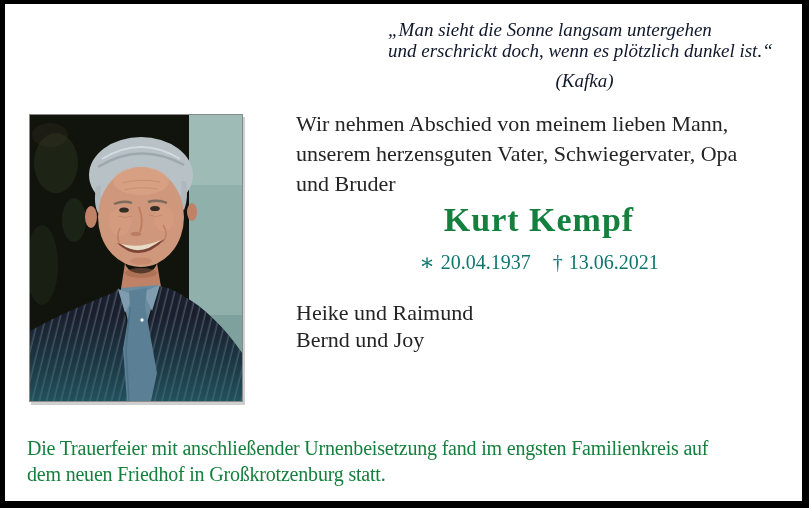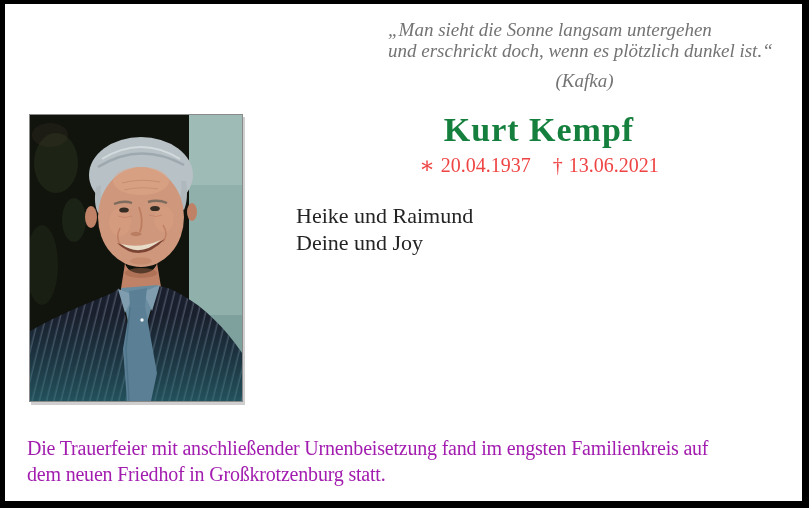--- a/index.html
+++ b/index.html
@@ -8,42 +8,42 @@
     width:809px;height:508px;
     background:#fff;
     overflow:hidden;
     font-family:"Liberation Serif","DejaVu Serif",serif;
     color:#242424;
   }
   .frame{position:absolute;inset:0;border-style:solid;border-color:#000;
     border-width:4px 7px 7px 5px;pointer-events:none;z-index:50;}
   
   .quote{position:absolute;left:388px;top:19px;width:393px;
-    font-style:italic;font-size:19px;line-height:21px;color:#737373;}
+    font-style:italic;font-size:19px;line-height:21px;color:#0f172a;}
   .quote .line{white-space:nowrap;}
   .quote-attr{margin-top:9px;text-align:center;font-style:italic;font-size:19px;}
   
   .photo{position:absolute;left:29px;top:114px;width:212px;height:286px;
     border:1px solid #8a8a8a;box-shadow:2px 3px 0 #cfcfcf;background:#11130d;}
   .photo svg{display:block;width:100%;height:100%;}
   
   .main{position:absolute;left:296px;top:109px;width:486px;}
   .announcement{font-size:22px;line-height:30px;}
   .announcement .line{white-space:nowrap;}
   .name{margin-top:1px;text-align:center;font-size:34px;line-height:40px;
     font-weight:bold;letter-spacing:1px;color:#15803d;}
-  .dates{margin-top:5px;text-align:center;font-size:20px;line-height:20px;color:#ef4444;}
+  .dates{margin-top:12px;text-align:center;font-size:20px;line-height:20px;color:#0f766e;}
   .dates .sym-birth{font-size:23px;margin-right:6px;vertical-align:-1px;}
   .dates .death-group{margin-left:22px;}
   .dates .sym-death{margin-right:6px;}
   .mourners{margin-top:26px;font-size:22px;line-height:27px;}
   .mourners .line{white-space:nowrap;}
   
   .footer{position:absolute;left:27px;top:436px;width:762px;
-    font-size:20px;line-height:25.5px;letter-spacing:-0.2px;color:#a21caf;}
+    font-size:20px;line-height:25.5px;letter-spacing:-0.2px;color:#15803d;}
   .footer .line{white-space:nowrap;}
 </style>
 </head>
 <body>
 
 <div class="page">
   <div class="frame"></div>
 
   <div class="quote">
     <div>
@@ -116,27 +116,32 @@
       <polygon points="88,174 104,180 95,198" fill="#7f9dae"></polygon>
       <polygon points="130,170 113,177 122,196" fill="#7f9dae"></polygon>
       <polygon points="99,176 117,173 115,191 100,192" fill="#5b8096"></polygon>
       <path d="M100,192 L115,191 L127,258 L121,286 L97,286 L93,234 Z" fill="#5b8096"></path>
       <path d="M100,192 L96,234 L99,286" stroke="#44697e" stroke-width="1.5" fill="none" opacity="0.6"></path>
       <circle cx="112" cy="205" r="1.7" fill="#eff4f6"></circle>
     </svg>
   </div>
 
   <div class="main">
+    <div class="announcement">
+        <div class="line">Wir nehmen Abschied von meinem lieben Mann,</div>
+        <div class="line">unserem herzensguten Vater, Schwiegervater, Opa</div>
+        <div class="line">und Bruder</div>
+      </div>
     <div class="name">Kurt Kempf</div>
     <div class="dates">
       <span class="birth-group"><span class="sym-birth">∗</span><span>20.04.1937</span></span><span class="death-group"><span class="sym-death">†</span><span>13.06.2021</span></span>
     </div>
     <div class="mourners">
         <div class="line">Heike und Raimund</div>
-        <div class="line">Deine und Joy</div>
+        <div class="line">Bernd und Joy</div>
       </div>
   </div>
 
   <div class="footer">
       <div class="line">Die Trauerfeier mit anschließender Urnenbeisetzung fand im engsten Familienkreis auf</div>
       <div class="line">dem neuen Friedhof in Großkrotzenburg statt.</div>
     </div>
 </div>
 
 </body></html>

